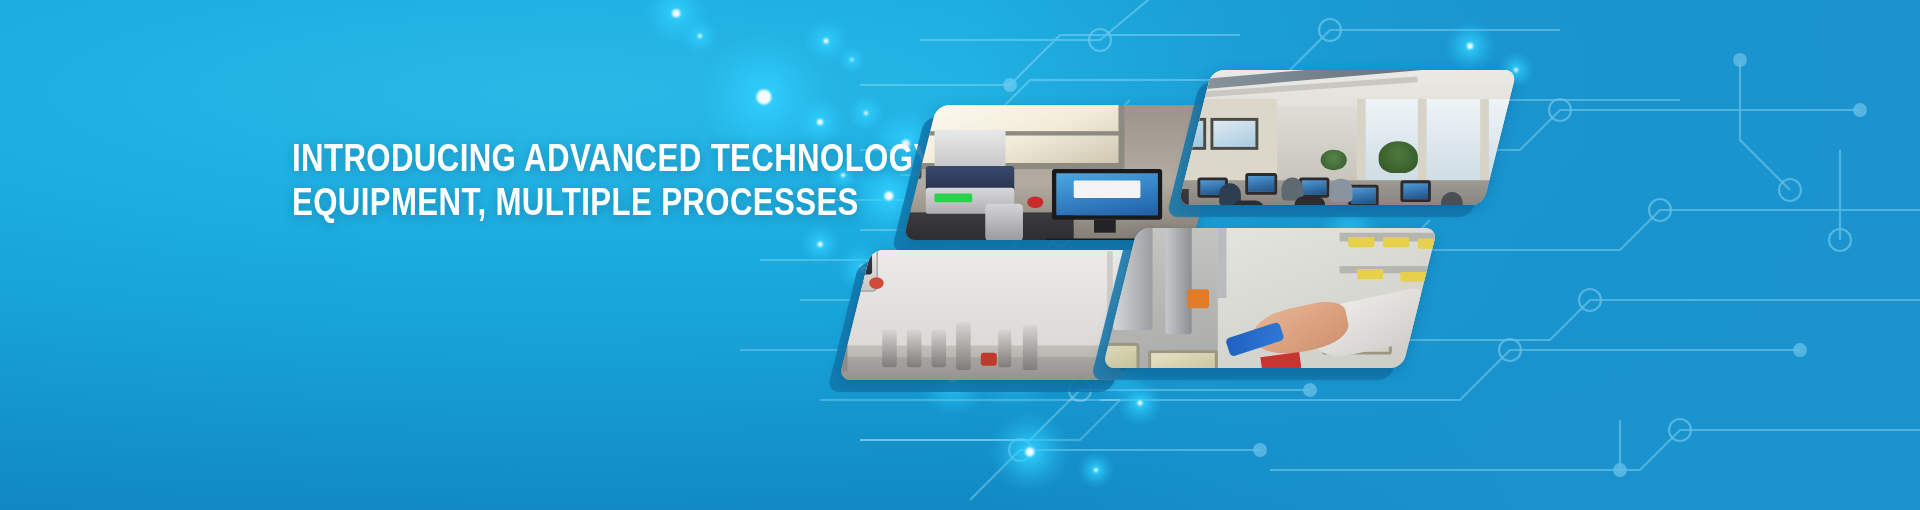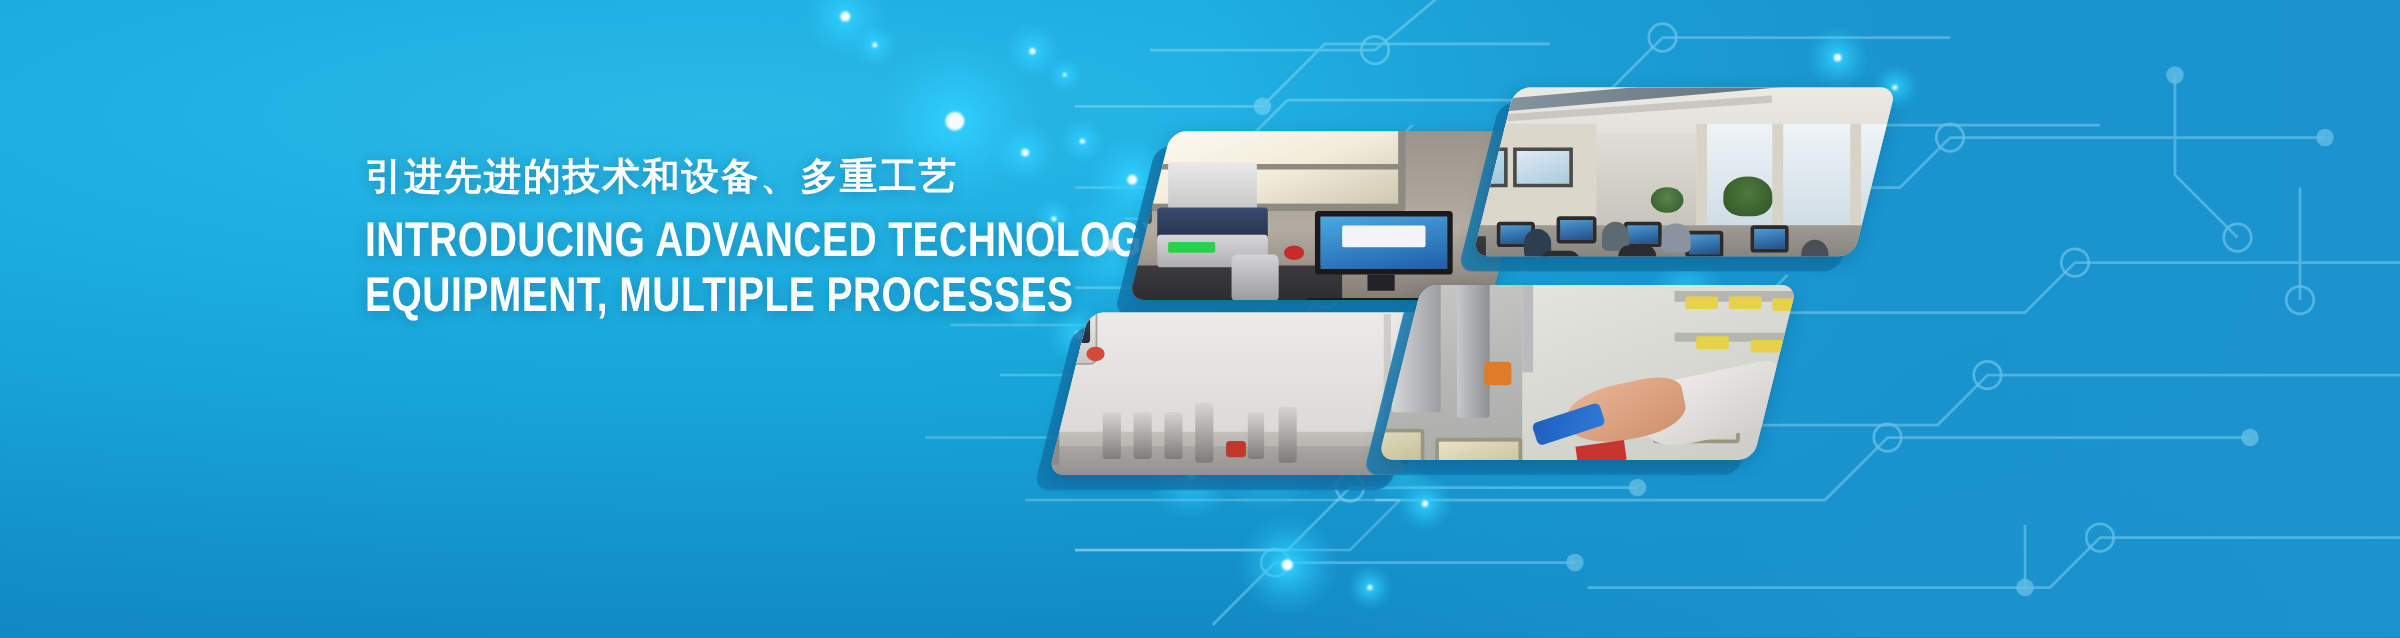--- a/index.html
+++ b/index.html
@@ -297,21 +297,20 @@
       </div>
       <div class="glow" style="left: 1498px; top: 52px; width: 36px; height: 36px; background: radial-gradient(circle, rgb(47, 208, 255) 0%, rgba(47, 208, 255, 0.55) 26%, rgba(47, 208, 255, 0.18) 52%, rgba(47, 208, 255, 0) 72%);">
         <i style="width: 4.2px; height: 4.2px;"></i>
       </div>
       <div class="glow" style="left: 1317.6px; top: 205.6px; width: 64.8px; height: 64.8px; background: radial-gradient(circle, rgb(47, 208, 255) 0%, rgba(47, 208, 255, 0.55) 26%, rgba(47, 208, 255, 0.18) 52%, rgba(47, 208, 255, 0) 72%);">
         <i style="width: 7.56px; height: 7.56px;"></i>
       </div>
     </div>
 
   <div class="textblock">
-    <div class="zh">引进先进的技术和设备、多重工艺</div>
     <div class="en">
       <span class="ln">INTRODUCING ADVANCED TECHNOLOGY AND</span>
       <span class="ln">EQUIPMENT, MULTIPLE PROCESSES</span>
     </div>
   </div>
 
   <div class="tile" style="left:920px;top:105px;width:290px;height:135px;">
     <div class="shadow"></div>
     <div class="clip">
       <div class="inner ph-lab">

